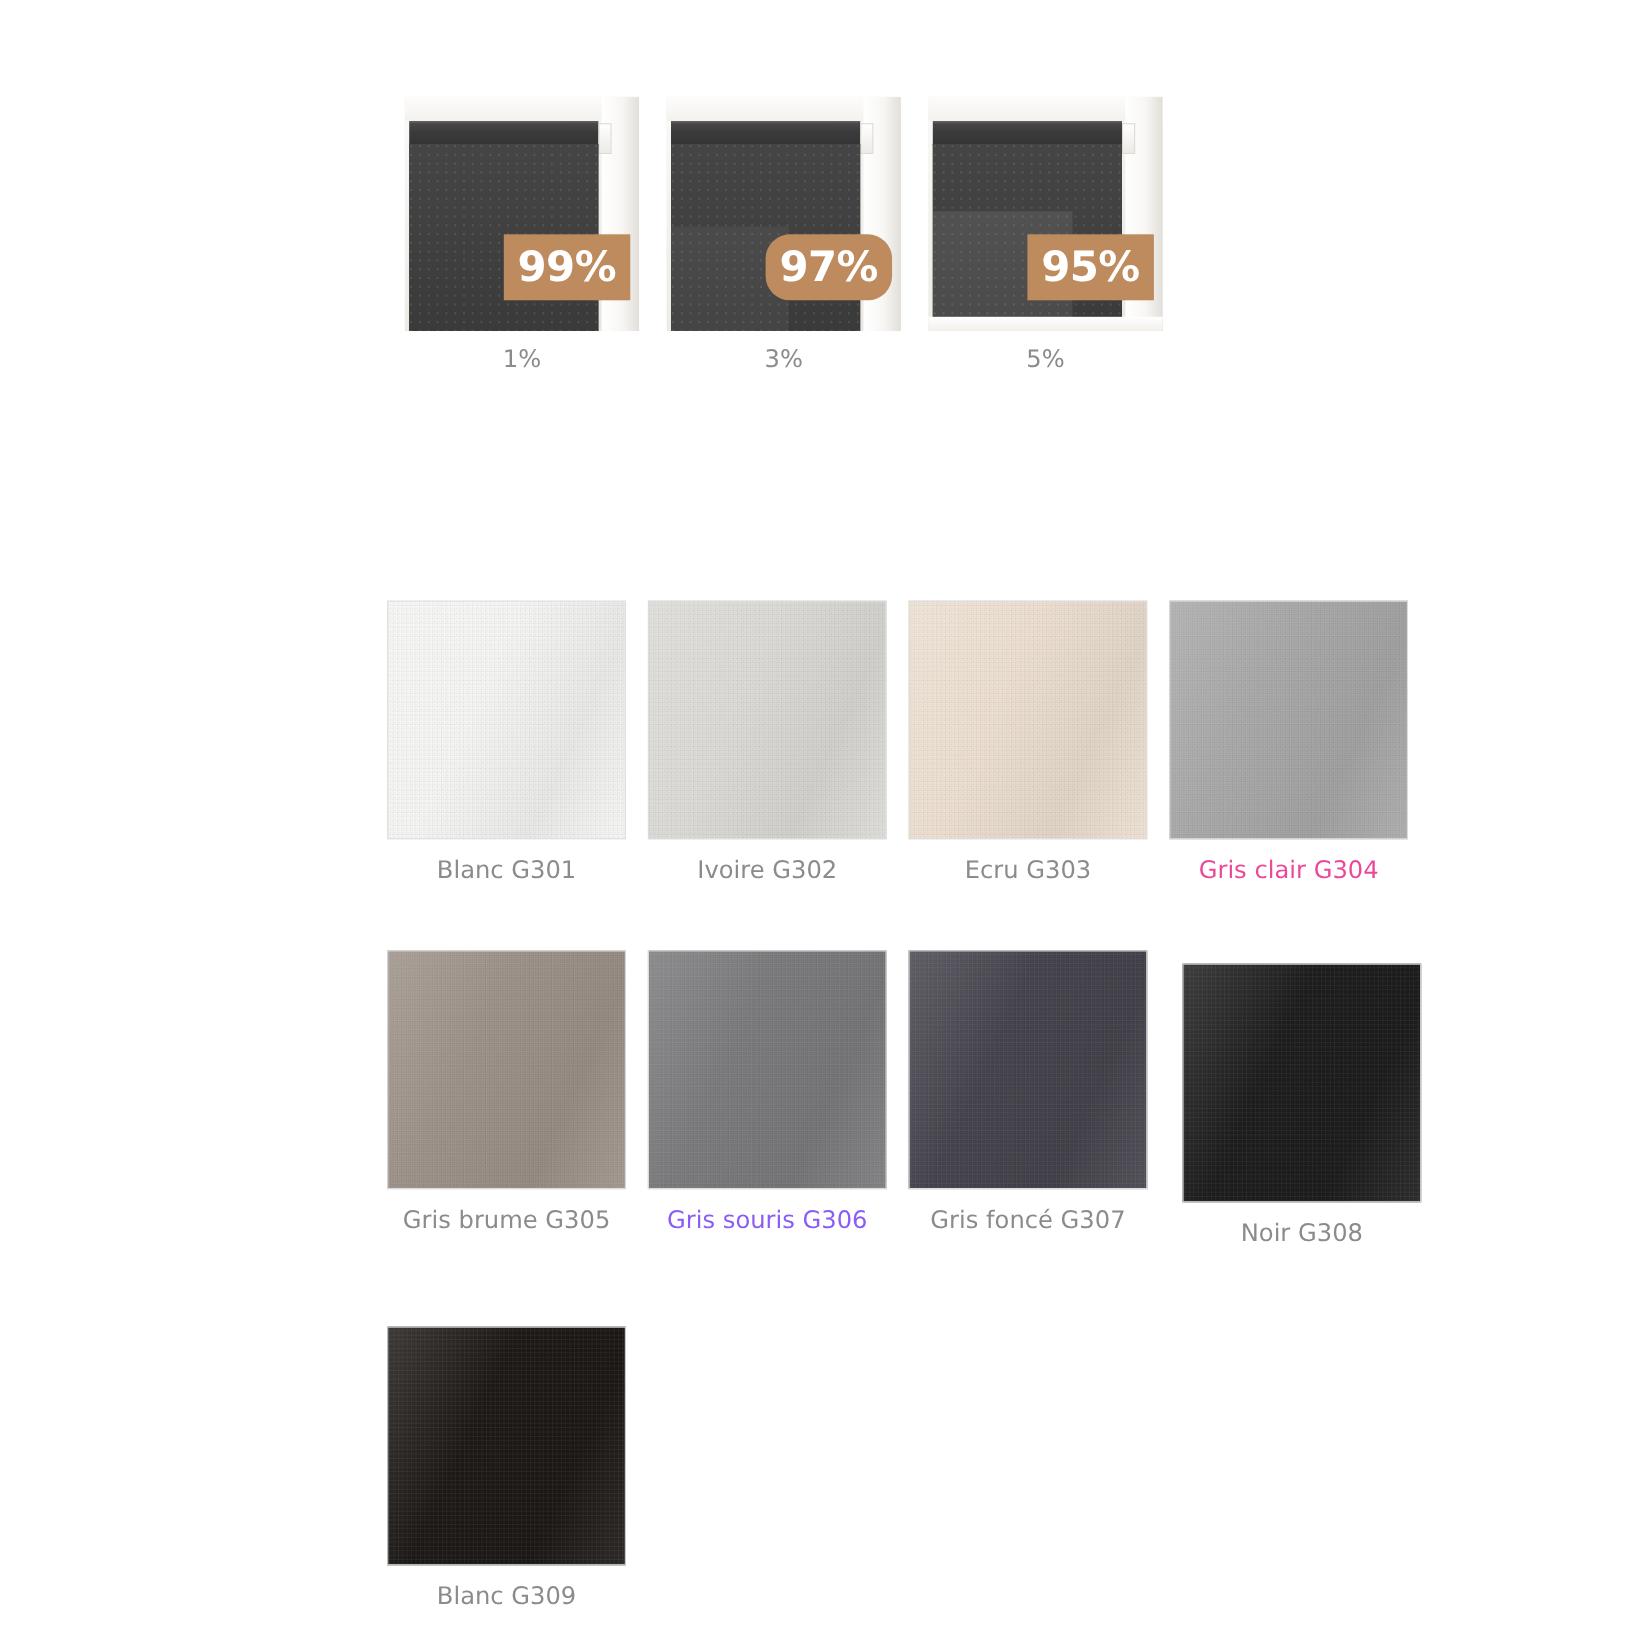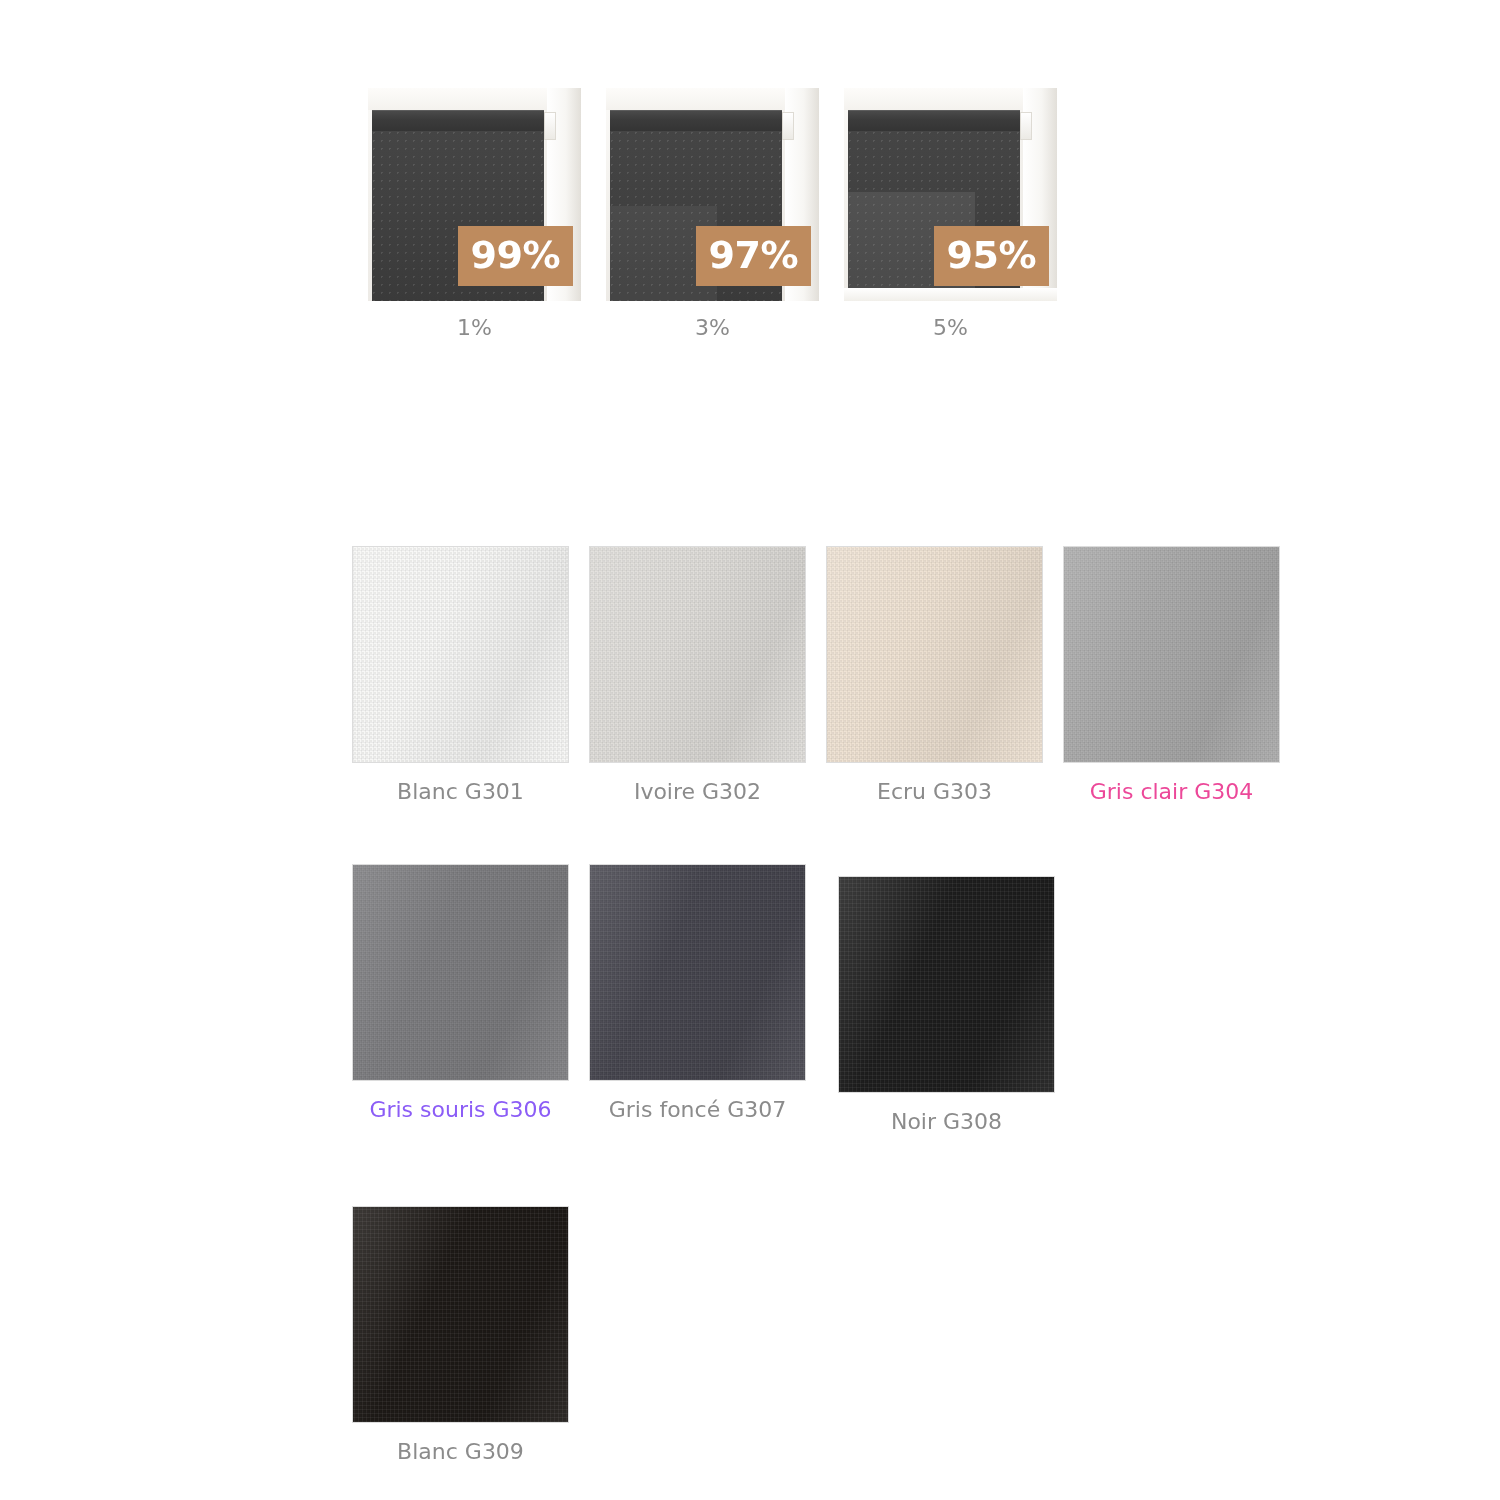--- a/index.html
+++ b/index.html
@@ -111,21 +111,21 @@
     position: absolute;
     left: 0;
     bottom: 0;
     width: 100%;
     height: 13px;
     background: linear-gradient(180deg, #ffffff 0%, #f1efea 100%);
   }
   .badge {
     position: absolute;
     right: 8px;
-    bottom: 15px;
+    bottom: 28px;
     background: #be8b5e;
     color: #ffffff;
     font-size: 38px;
     font-weight: bold;
     line-height: 1;
     padding: 10px 13px 12px 13px;
     letter-spacing: -0.5px;
     font-family: "DejaVu Sans", sans-serif;
   }
   .openness-caption {
@@ -213,21 +213,21 @@
     <figure class="openness-item" style="margin:0;">
       <div class="blind-photo">
         <span class="wall"></span>
         <span class="frame-top"></span>
         <span class="frame-right"></span>
         <span class="cassette"></span>
         <span class="bracket"></span>
         <span class="fabric">
           <span class="light-patch p-mid"></span>
         </span>
-        <span class="badge" style="background-color: rgb(190, 139, 94); color: rgb(255, 255, 255);">97%</span>
+        <span class="badge" style="background-color: rgb(190, 139, 94); color: rgb(255, 255, 255); border-radius: 22px;">97%</span>
       </div>
       <figcaption class="openness-caption" style="color: rgb(139, 139, 139);">3%</figcaption>
     </figure>
 
     <figure class="openness-item" style="margin:0;">
       <div class="blind-photo">
         <span class="wall"></span>
         <span class="frame-top"></span>
         <span class="frame-right"></span>
         <span class="cassette"></span>
@@ -260,20 +260,24 @@
       <figcaption class="swatch-label" style="color: rgb(139, 139, 139);">Ecru G303</figcaption>
     </figure>
     <figure class="swatch-cell" style="margin:0;">
       <div class="swatch-chip" style="background-color: rgb(169, 169, 169);"></div>
       <figcaption class="swatch-label" style="color: #ec4899;">Gris clair G304</figcaption>
     </figure>
   </div>
 
   <div class="swatch-row">
     <figure class="swatch-cell" style="margin:0;">
+      <div class="swatch-chip" style="background-color: rgb(157, 146, 137);"></div>
+      <figcaption class="swatch-label" style="color: rgb(139, 139, 139);">Gris brume G305</figcaption>
+    </figure>
+    <figure class="swatch-cell" style="margin:0;">
       <div class="swatch-chip" style="background-color: rgb(123, 123, 126);"></div>
       <figcaption class="swatch-label" style="color: #8b5cf6;">Gris souris G306</figcaption>
     </figure>
     <figure class="swatch-cell" style="margin:0;">
       <div class="swatch-chip" style="background-color: rgb(69, 68, 77);"></div>
       <figcaption class="swatch-label" style="color: rgb(139, 139, 139);">Gris foncé G307</figcaption>
     </figure>
     <figure class="swatch-cell" style="margin:12px;">
       <div class="swatch-chip" style="background-color: rgb(29, 29, 29);"></div>
       <figcaption class="swatch-label" style="color: rgb(139, 139, 139);">Noir G308</figcaption>

